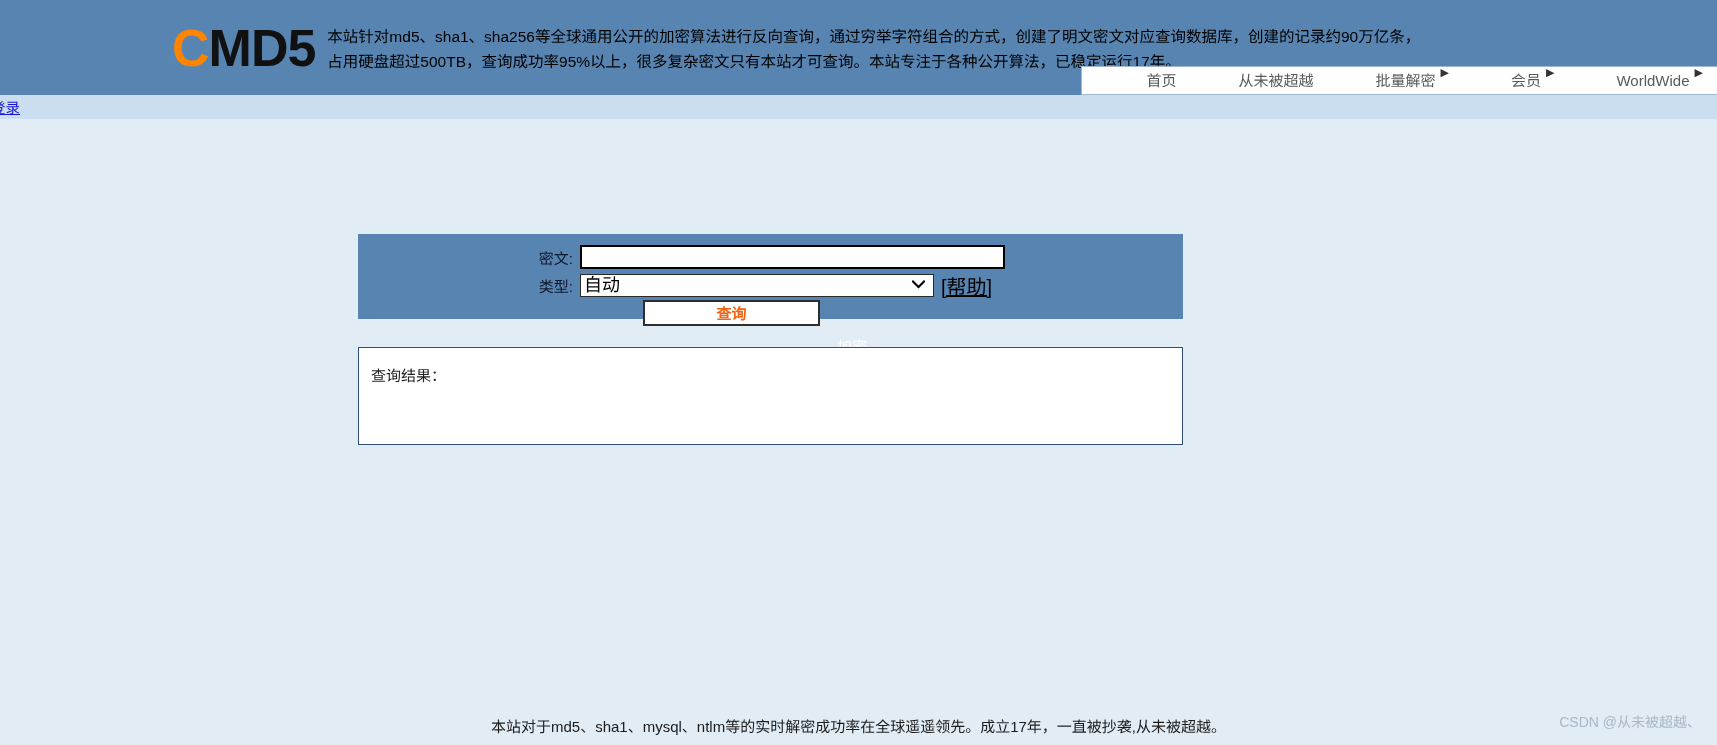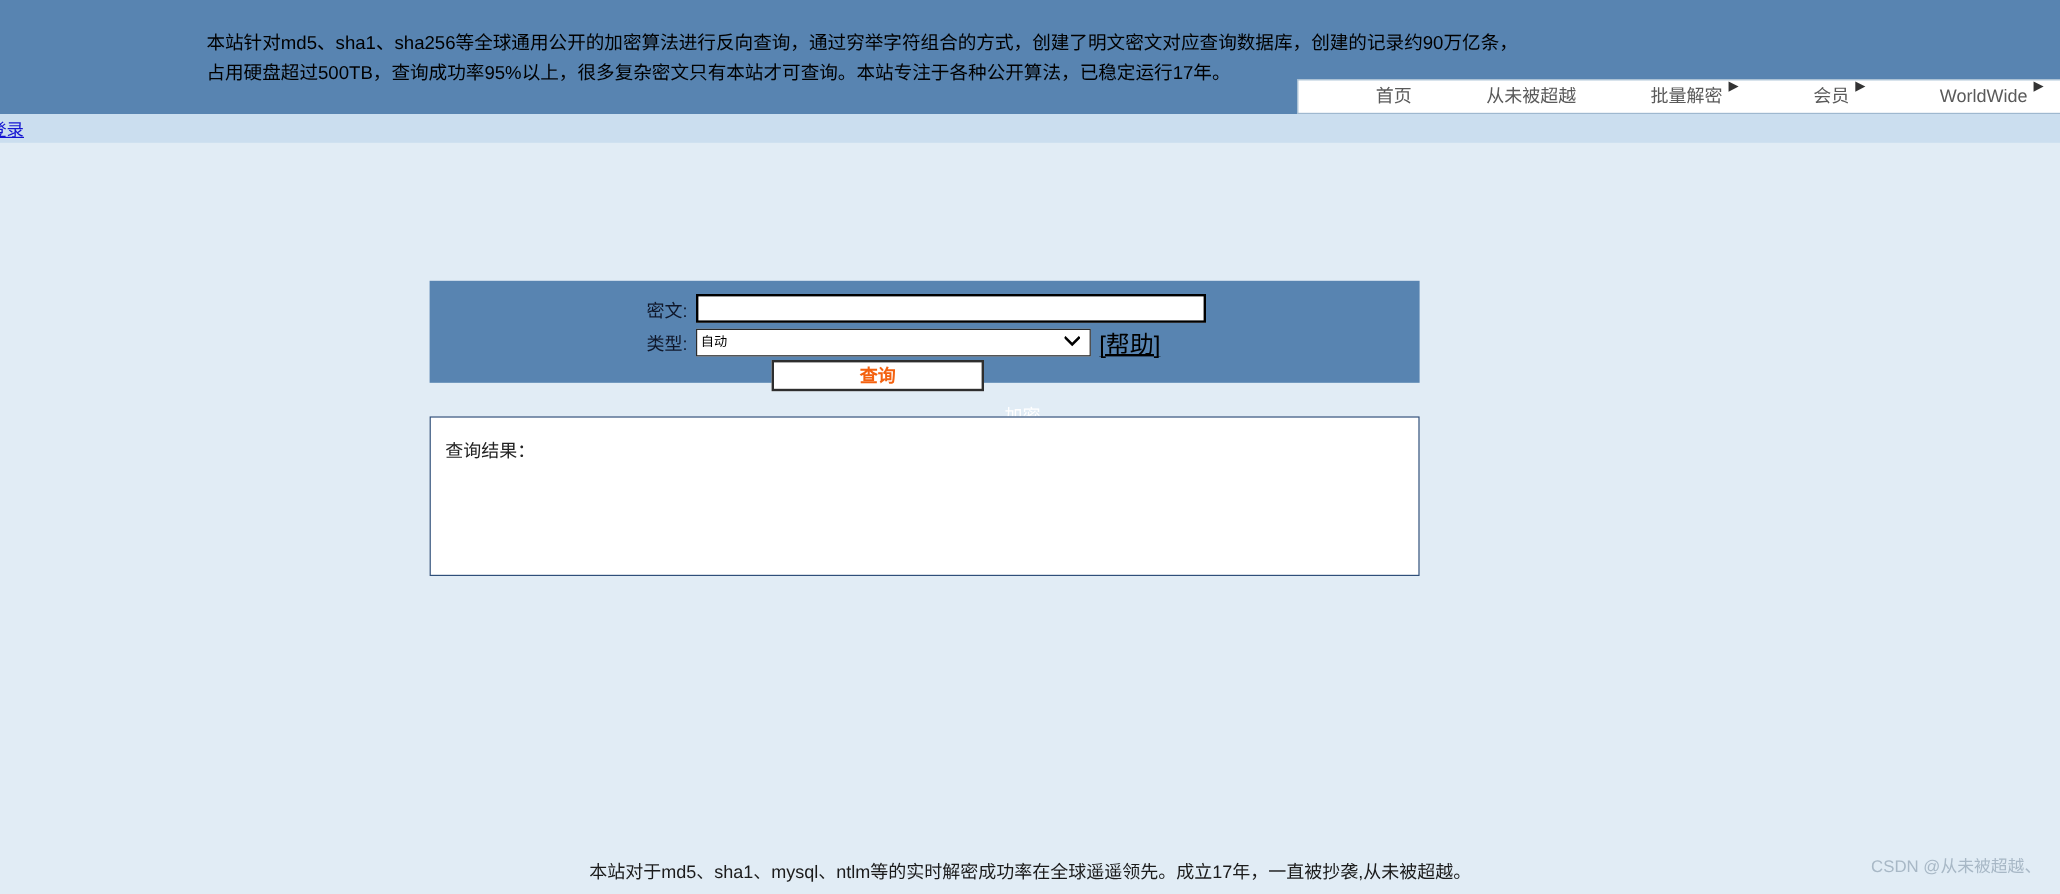--- a/index.html
+++ b/index.html
@@ -138,25 +138,25 @@
     width: 425px;
     height: 24px;
     border: 2px solid #000000;
     background: #ffffff;
     font-size: 14px;
     font-family: "Liberation Sans", sans-serif;
     padding: 0 4px;
     outline: none;
   }
   .type-select {
-    width: 329px;
+    width: 354px;
     height: 23px;
     border: 1px solid #2b2b2b;
     background: #ffffff;
-    font-size: 11px;
+    font-size: 18px;
     font-family: "Liberation Sans", sans-serif;
     padding: 0 3px;
     outline: none;
     appearance: none;
     -webkit-appearance: none;
   }
   .select-wrap { position: relative; display: inline-block; }
   .select-arrow {
     position: absolute;
     right: 9px;
@@ -202,21 +202,21 @@
     cursor: pointer;
     white-space: nowrap;
     margin-top: 35px;
   }
 
   .result-box {
     position: absolute;
     left: 358px;
     top: 228px;
     width: 825px;
-    height: 133px;
+    height: 98px;
     background: #ffffff;
     border: 1px solid #2f4f7a;
     padding: 16px 0 0 12px;
   }
   .result-label {
     font-size: 15px;
     color: #222222;
     white-space: nowrap;
   }
 
@@ -239,20 +239,23 @@
     color: #a8b8c6;
     white-space: nowrap;
     user-select: none;
   }
 </style>
 </head>
 <body>
 
 <div class="header">
 
+  <div class="logo">
+    <span class="logo-c">C</span><span class="logo-md5">MD5</span>
+  </div>
 
   <div class="header-desc">
     <span class="line">本站针对md5、sha1、sha256等全球通用公开的加密算法进行反向查询，通过穷举字符组合的方式，创建了明文密文对应查询数据库，创建的记录约90万亿条，</span>
     <span class="line">占用硬盘超过500TB，查询成功率95%以上，很多复杂密文只有本站才可查询。本站专注于各种公开算法，已稳定运行17年。</span>
   </div>
 
   <div class="nav-wrap">
     <div class="nav">
 
       <div class="nav-item">

